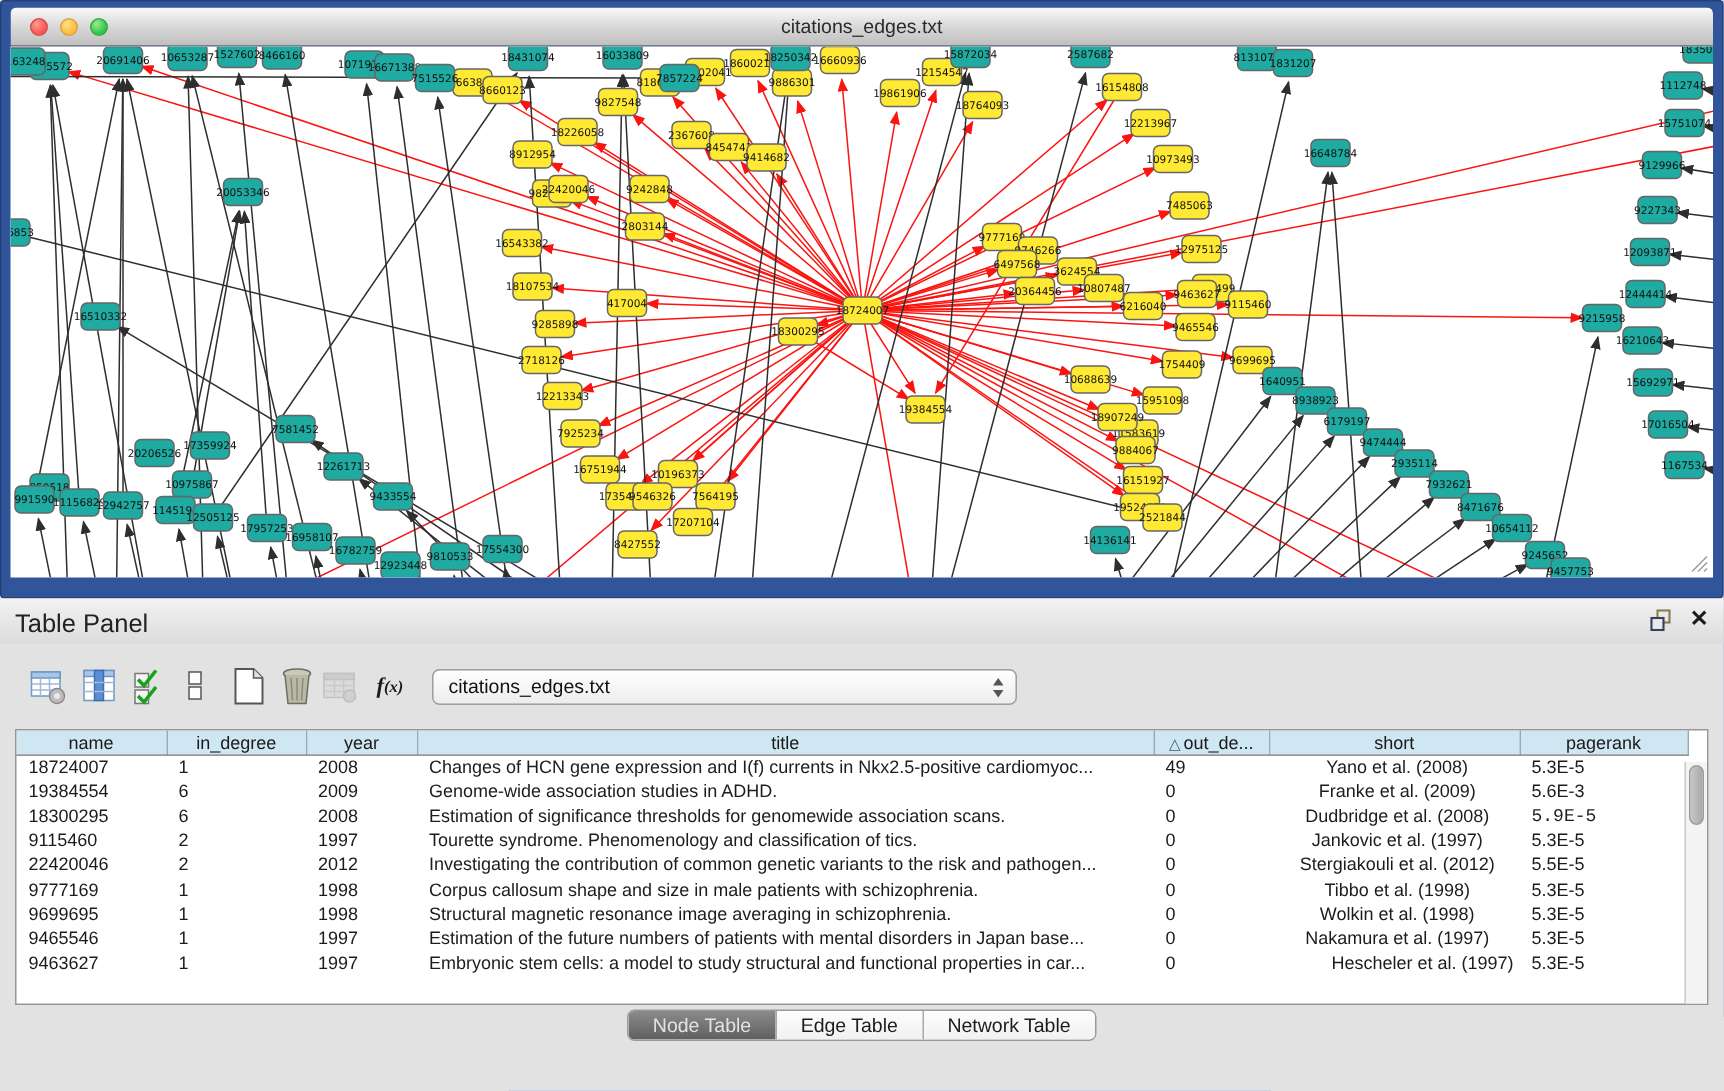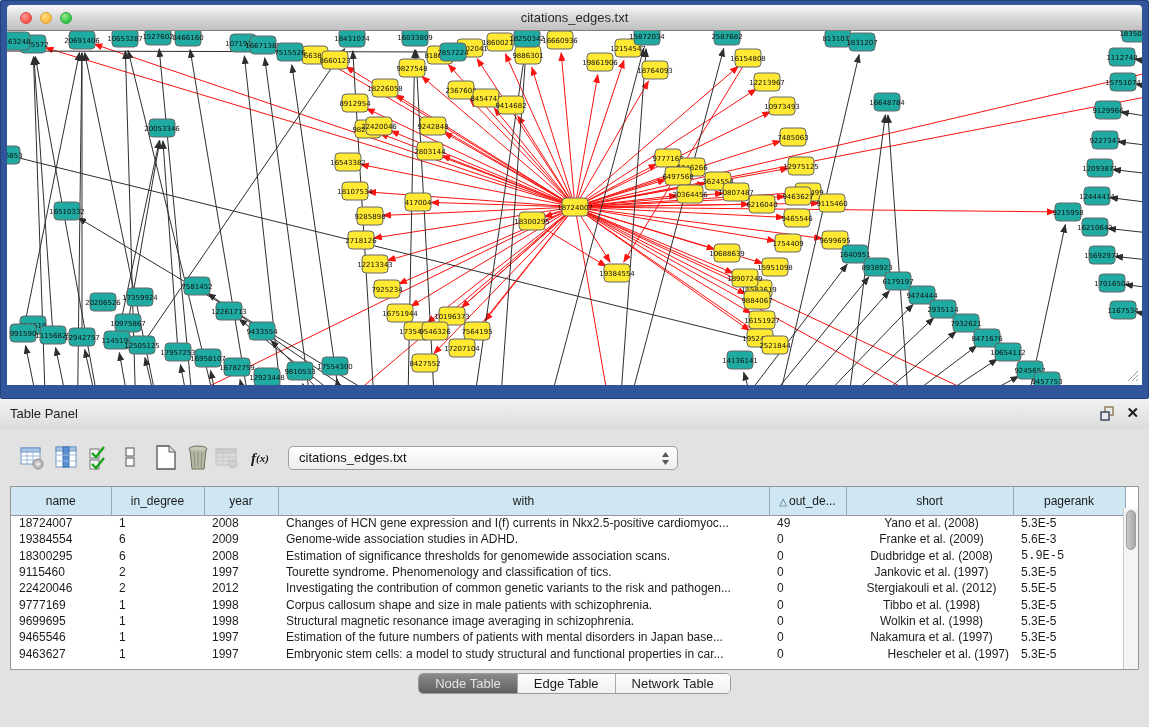--- a/index.html
+++ b/index.html
@@ -16,34 +16,34 @@
   .light.min   { background:radial-gradient(circle at 35% 30%, #ffe084, #fdbc40 65%); border:1px solid #d9a33a; }
   .light.zoom  { background:radial-gradient(circle at 35% 30%, #9aea8e, #33c748 65%); border:1px solid #2fa93d; }
   .win-title { text-align:center; font-size:13px; line-height:25px; color:#2a2a2a; }
   .canvas { position:relative; height:354px; background:#ffffff; overflow:hidden; }
   .canvas svg.net { position:absolute; left:0; top:0; }
   .grip { position:absolute; right:2px; bottom:2px; }
 
   
   .table-panel { position:absolute; left:0; top:399px; width:1149px; height:328px; background:#e2e2e2; }
   .tp-header { position:relative; height:30px; background:linear-gradient(#f2f2f2,#dcdcdc); }
-  .tp-title { position:absolute; left:10px; top:7px; font-size:13px; color:#222; }
+  .tp-title { position:absolute; left:10px; top:7px; font-size:17px; color:#222; }
   .tp-actions { position:absolute; right:10px; top:6px; display:flex; gap:11px; align-items:center; }
   .close-x { font-size:15px; font-weight:bold; color:#1c1c1c; line-height:16px; cursor:default; }
 
   .toolbar { position:absolute; left:0; top:42px; height:36px; width:100%; }
   .tb-icon { position:absolute; top:2px; width:28px; height:30px; display:flex; align-items:center; justify-content:center; }
   .fx { font-family:"Liberation Serif", serif; font-style:italic; font-weight:bold; font-size:15px; color:#1a1a1a; }
   .combo { position:absolute; left:288px; top:5px; width:390px; height:24px; background:linear-gradient(#ffffff,#ededed);
            border:1px solid #9f9f9f; border-radius:5px; font-size:13px; color:#111; line-height:22px; padding-left:10px; }
   .combo-arrows { position:absolute; right:7px; top:4px; }
 
   .tablebox { position:absolute; left:10px; top:87px; width:1129px; height:184px; background:#fff; border:1px solid #979797; }
   table.grid { border-collapse:collapse; table-layout:fixed; width:1113px; font-size:12px; color:#1c1c1c; }
-  table.grid th { height:28px; background:#cfe6f3; border-right:1px solid #93aabb; border-bottom:1px solid #979797;
+  table.grid th { height:16px; background:#cfe6f3; border-right:1px solid #93aabb; border-bottom:1px solid #979797;
                   font-weight:normal; font-size:12px; color:#1a1a1a; overflow:hidden; white-space:nowrap; }
   table.grid th .sortmark { color:#3d5a77; font-size:10px; margin-right:2px; }
   table.grid td { height:16.3px; padding:0 4px 0 8px; overflow:hidden; white-space:nowrap; }
   .vscroll { position:absolute; right:0; top:21px; bottom:0; width:15px; background:#f4f4f4; border-left:1px solid #c9c9c9; }
   .vthumb { position:absolute; left:2px; top:2px; width:10px; height:40px; background:linear-gradient(90deg,#c8c8c8,#a9a9a9); border-radius:5px; border:1px solid #9b9b9b; }
 
   .tabs-row { position:absolute; left:0; top:274px; width:100%; display:flex; justify-content:center; }
   .seg { display:flex; border:1px solid #9a9a9a; border-radius:5px; overflow:hidden; background:#fbfbfb; height:21px; }
   .seg-btn { padding:0 16px; font-size:13px; line-height:20px; color:#1c1c1c; border-right:1px solid #a8a8a8; background:linear-gradient(#fdfdfd,#f1f1f1); }
   .seg-btn:last-child { border-right:none; }
@@ -814,21 +814,21 @@
     </div>
   </div>
 
   <div class="tablebox">
     <table class="grid">
       <thead>
           <tr id="thead-row">
             <th style="width: 100px;">name</th>
             <th style="width: 93px;">in_degree</th>
             <th style="width: 74px;">year</th>
-            <th style="width: 491px;">with</th>
+            <th style="width: 491px;">title</th>
             <th style="width: 77px;"><span class="sortmark">△</span>out_de...</th>
             <th style="width: 167px;">short</th>
             <th style="width: 112px;">pagerank</th>
           </tr>
         </thead>
       <tbody id="tbody">
           <tr>
             <td style="width: 100px; text-align: left;">18724007</td>
             <td style="width: 93px; text-align: left;">1</td>
             <td style="width: 74px; text-align: left;">2008</td>

